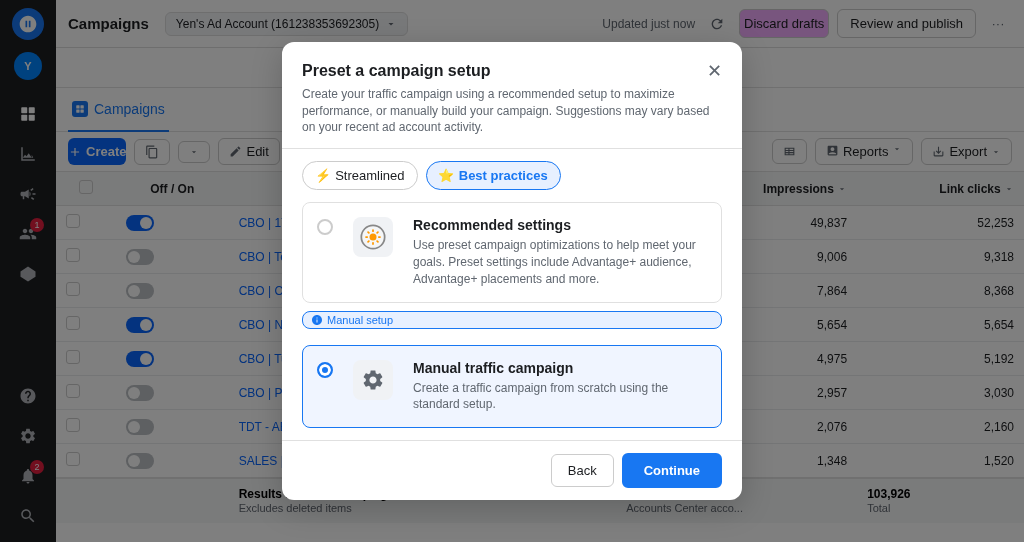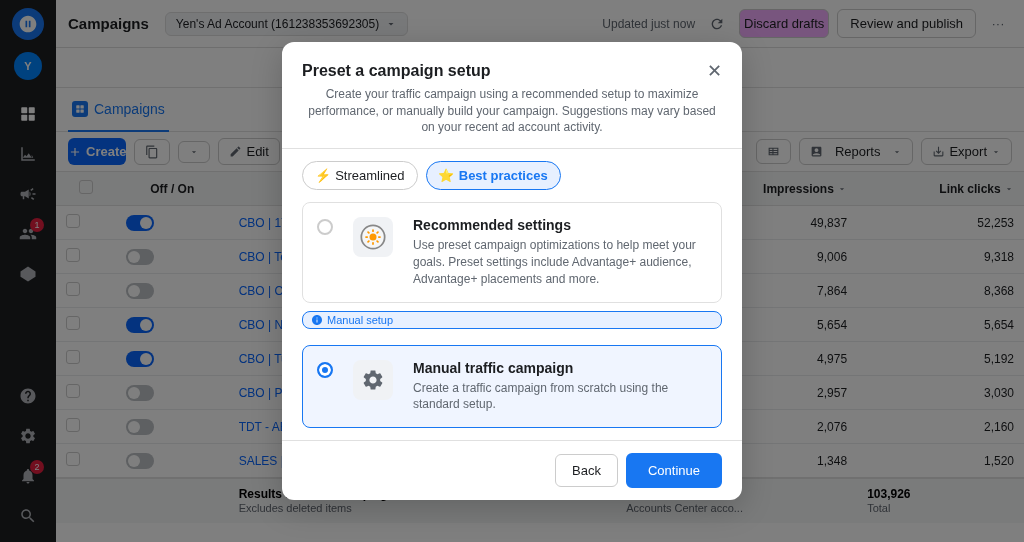--- a/index.html
+++ b/index.html
@@ -43,21 +43,21 @@
     .tabs-bar { height: 44px; display: flex; align-items: center; padding: 0 12px; border-bottom: 1px solid #e0e0e0; gap: 16px; flex-shrink: 0; }
     .tab { display: flex; align-items: center; gap: 6px; padding: 0 4px; height: 44px; font-size: 14px; cursor: pointer; color: #1c1e21; border-bottom: 2px solid transparent; font-weight: 500; }
     .tab.active { border-bottom: 2px solid #1877f2; color: #1877f2; }
     .tab-icon { width: 16px; height: 16px; background: #1877f2; border-radius: 3px; display: flex; align-items: center; justify-content: center; }
 
     
     .toolbar { height: 40px; display: flex; align-items: center; padding: 0 12px; border-bottom: 1px solid #e0e0e0; gap: 8px; flex-shrink: 0; }
     .create-btn { display: flex; align-items: center; gap: 4px; padding: 6px 0; background: #0866ff; border: none; border-radius: 6px; color: #fff; font-size: 13px; font-weight: 600; cursor: pointer; }
     .tool-btn { display: flex; align-items: center; gap: 4px; padding: 5px 10px; background: #fff; border: 1px solid #ccc; border-radius: 6px; font-size: 13px; cursor: pointer; color: #1c1e21; }
     .toolbar-spacer { flex: 1; }
-    .reports-btn { display: flex; align-items: center; gap: 12px; padding: 5px 10px; background: #fff; border: 1px solid #ccc; border-radius: 6px; font-size: 13px; cursor: pointer; color: #1c1e21; }
+    .reports-btn { display: flex; gap: 4px; padding: 5px 10px; background: #fff; border: 1px solid #ccc; border-radius: 6px; font-size: 13px; cursor: pointer; color: #1c1e21; }
     .export-btn { display: flex; align-items: center; gap: 4px; padding: 5px 10px; background: #fff; border: 1px solid #ccc; border-radius: 6px; font-size: 13px; cursor: pointer; color: #1c1e21; }
 
     
     .table-wrap { flex: 1; overflow: auto; position: relative; }
     table { width: 100%; border-collapse: collapse; font-size: 12px; }
     thead th { background: #f5f6f7; border-bottom: 1px solid #e0e0e0; padding: 8px 10px; text-align: center; font-weight: 600; color: #1c1e21; white-space: nowrap; position: sticky; top: 0; z-index: 1; }
     thead th.right { text-align: right; }
     tbody tr { border-bottom: 1px solid #e8eaed; }
     tbody td { padding: 8px 10px; color: #1c1e21; white-space: nowrap; }
     tbody td.campaign-name { color: #0866ff; max-width: 220px; overflow: hidden; text-overflow: ellipsis; }
@@ -70,39 +70,39 @@
     .toggle.off::after { left: 2px; }
     .footer-row { background: #f5f6f7; font-weight: 600; }
     .footer-row td { border-top: 2px solid #e0e0e0; padding: 8px 10px; }
     .footer-sub { font-size: 11px; font-weight: 400; color: #606770; }
 
     
     .modal-overlay { position: absolute; top: 0; left: 0; width: 100%; height: 100%; background: rgba(0,0,0,0.5); display: flex; align-items: center; justify-content: center; z-index: 100; }
     .modal { background: #fff; border-radius: 12px; width: 460px; max-width: 90%; box-shadow: 0 8px 32px rgba(0,0,0,0.2); overflow: hidden; }
     .modal-header { padding: 20px 20px 12px 20px; }
     .modal-title { font-size: 16px; font-weight: 700; color: #1c1e21; margin-bottom: 6px; }
-    .modal-subtitle { font-size: 12px; color: #606770; line-height: 1.4; text-align: center; }
+    .modal-subtitle { font-size: 12px; color: #606770; line-height: 1.4; }
     .modal-close { float: right; cursor: pointer; color: #606770; font-size: 18px; margin-top: -2px; }
     .modal-divider { height: 1px; background: #e0e0e0; }
     .modal-tabs { display: flex; align-items: center; gap: 8px; padding: 12px 20px; }
     .modal-tab { display: flex; align-items: center; gap: 4px; padding: 6px 12px; border: 1px solid #ccc; border-radius: 20px; font-size: 13px; cursor: pointer; background: #fff; color: #1c1e21; }
     .modal-tab.active { border-color: #1877f2; background: #e7f0ff; color: #1877f2; font-weight: 600; }
     .modal-options { padding: 0 20px 12px 20px; display: flex; flex-direction: column; gap: 8px; }
     .option-card { display: flex; align-items: flex-start; gap: 20px; padding: 14px 14px; border: 1px solid #e0e0e0; border-radius: 8px; cursor: pointer; background: #fff; }
     .option-card.selected { background: #f0f5ff; border-color: #1877f2; }
     .option-radio { width: 16px; height: 16px; border-radius: 50%; border: 2px solid #ccc; margin-top: 2px; flex-shrink: 0; }
     .option-radio.selected { border-color: #1877f2; background: #1877f2; box-shadow: inset 0 0 0 3px #fff; }
     .option-icon { width: 40px; height: 40px; background: #f0f2f5; border-radius: 8px; display: flex; align-items: center; justify-content: center; flex-shrink: 0; }
     .option-text { flex: 1; }
     .option-title { font-size: 14px; font-weight: 600; color: #1c1e21; margin-bottom: 4px; }
     .option-desc { font-size: 12px; color: #606770; line-height: 1.4; }
     .manual-setup-badge { display: inline-flex; align-items: center; gap: 4px; background: #e7f0ff; border: 1px solid #1877f2; border-radius: 8px; padding: 2px 8px; font-size: 11px; color: #1877f2; margin-bottom: 8px; }
     .modal-footer { display: flex; align-items: center; justify-content: flex-end; gap: 8px; padding: 12px 20px; border-top: 1px solid #e0e0e0; }
     .btn-back { padding: 8px 16px; background: #fff; border: 1px solid #ccc; border-radius: 6px; font-size: 13px; cursor: pointer; color: #1c1e21; }
-    .btn-continue { padding: 8px 20px; background: #1877f2; border: 2px solid #1877f2; border-radius: 6px; font-size: 13px; font-weight: 400; cursor: pointer; color: #fff; }
+    .btn-continue { padding: 8px 20px; background: #1877f2; border: 2px solid #1877f2; border-radius: 6px; font-size: 13px; font-weight: 700; cursor: pointer; color: #fff; }
 
     .checkbox { width: 14px; height: 14px; border: 1px solid #ccc; border-radius: 3px; display: inline-block; }
   </style>
 </head>
 <body>
 
 <div class="app-shell">
 
   <div class="left-nav">
     <div class="nav-logo">

